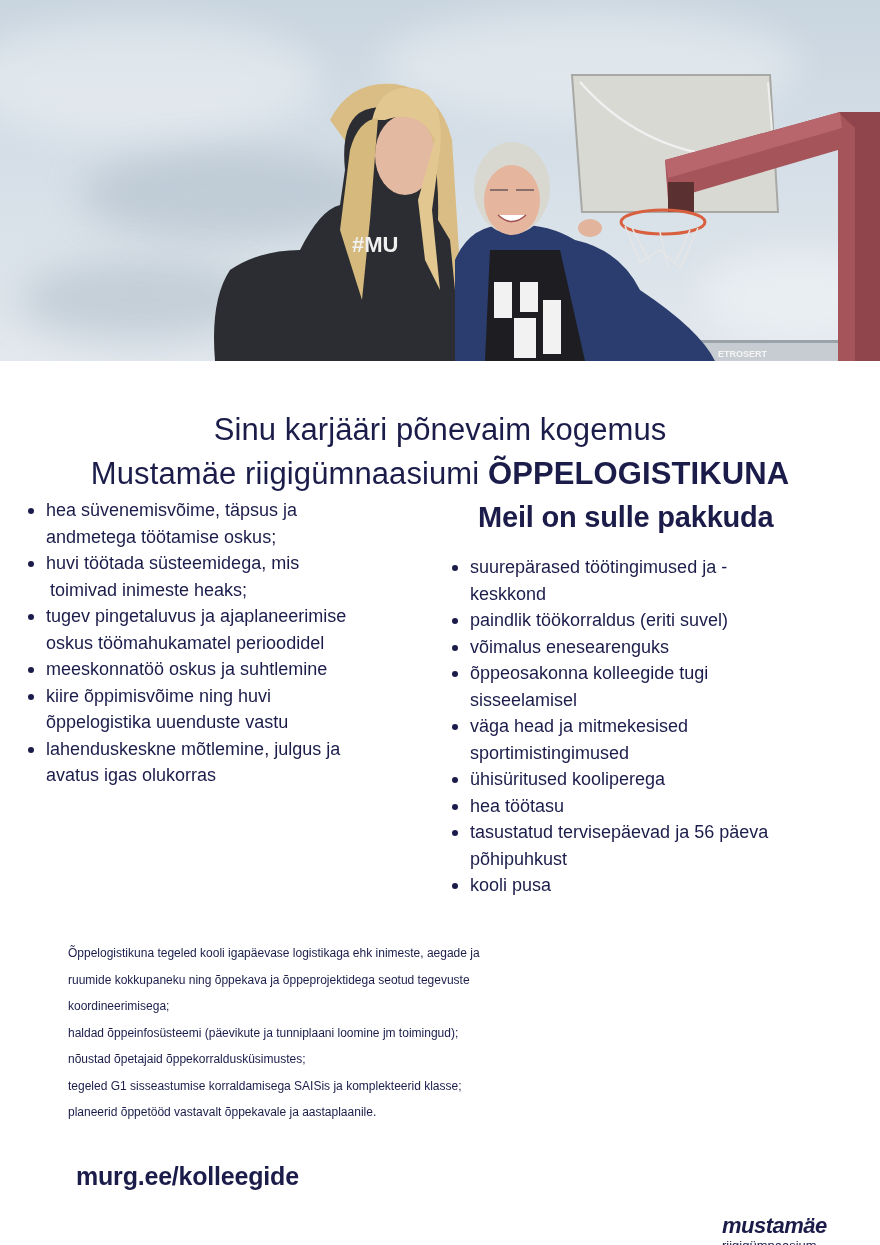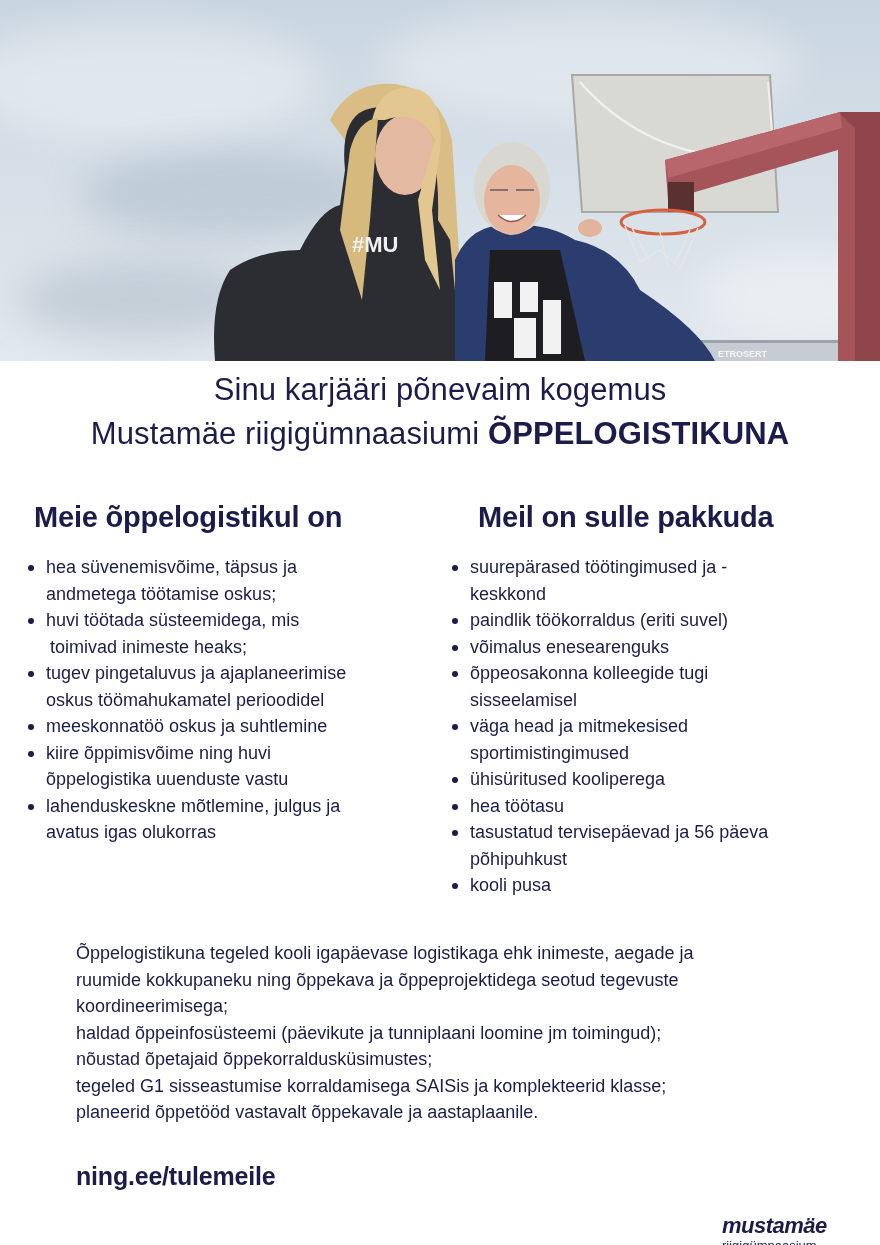--- a/index.html
+++ b/index.html
@@ -8,41 +8,41 @@
 
   
   .hero {
     position: absolute; left: 0; top: 0; width: 880px; height: 361px; overflow: hidden;
     background: linear-gradient(180deg, #c9d5df 0%, #d3dde6 35%, #dbe3ea 70%, #e2e8ee 100%);
   }
   .hero .cloud { position: absolute; border-radius: 50%; background: rgba(255,255,255,0.35); filter: blur(18px); }
   .hero .cloud.dark { background: rgba(150,165,180,0.35); }
 
   
-  .title-block { position: absolute; left: 0; top: 368px; width: 880px; text-align: center; }
+  .title-block { position: absolute; left: 0; top: 408px; width: 880px; text-align: center; }
   .title-line { font-size: 31px; line-height: 44px; font-weight: 400; color: #1b1c4a; letter-spacing: 0.1px; }
   .title-line b { font-weight: 700; }
 
   .col { position: absolute; top: 497px; }
   .col.left { left: 34px; width: 400px; }
   .col.right { left: 462px; width: 400px; }
   .col h2 { font-size: 29px; line-height: 40px; font-weight: 700; color: #1b1c4a; margin-bottom: 17px; letter-spacing: -0.2px; }
   .col.right h2 { margin-left: 16px; }
 
   ul.bullets { list-style: none; }
   ul.bullets li { position: relative; padding-left: 18px; font-size: 18px; line-height: 26.5px; color: #1b1c4a; }
   ul.bullets li::before {
     content: ""; position: absolute; left: 0; top: 11px; width: 6px; height: 6px; border-radius: 50%; background: #1b1c4a;
   }
   .col.left ul.bullets { margin-left: -6px; }
   .col.right ul.bullets { margin-left: -10px; }
   .indent1 { padding-left: 4px; }
 
   
-  .desc { position: absolute; left: 76px; top: 940px; width: 780px; font-size: 18px; line-height: 26.5px; color: #1b1c4a; }
+  .desc { position: absolute; left: 68px; top: 940px; width: 780px; font-size: 12px; line-height: 26.5px; color: #1b1c4a; }
 
   
   .url { position: absolute; left: 76px; top: 1162px; font-size: 25px; font-weight: 700; color: #1b1c4a; letter-spacing: -0.2px; }
   .logo { position: absolute; left: 722px; top: 1182px; width: 140px; color: #1b1c4a; }
   .logo .l1 { font-size: 22px; font-weight: 700; font-style: italic; line-height: 22px; letter-spacing: -0.5px; margin-top: 33px; }
   .logo .l2 { font-size: 13px; line-height: 17px; font-weight: 400; }
 </style>
 </head>
 <body>
 
@@ -94,21 +94,20 @@
 </div>
 
 <div class="title-block">
   <div class="title-line">Sinu karjääri põnevaim kogemus</div>
   <div class="title-line">
     <span>Mustamäe riigigümnaasiumi </span><b>ÕPPELOGISTIKUNA</b>
   </div>
 </div>
 
 <div class="col left">
-  <h2>Meie õppelogistikul on</h2>
   <ul class="bullets">
     <li><span>hea süvenemisvõime, täpsus ja</span><br><span>andmetega töötamise oskus;</span></li>
     <li><span>huvi töötada süsteemidega, mis</span><br><span class="indent1"> toimivad inimeste heaks;</span></li>
     <li><span>tugev pingetaluvus ja ajaplaneerimise</span><br><span>oskus töömahukamatel perioodidel</span></li>
     <li><span>meeskonnatöö oskus ja suhtlemine</span></li>
     <li><span>kiire õppimisvõime ning huvi</span><br><span>õppelogistika uuenduste vastu</span></li>
     <li><span>lahenduskeskne mõtlemine, julgus ja</span><br><span>avatus igas olukorras</span></li>
   </ul>
 </div>
 
@@ -130,18 +129,18 @@
 <div class="desc">
   <div>Õppelogistikuna tegeled kooli igapäevase logistikaga ehk inimeste, aegade ja</div>
   <div>ruumide kokkupaneku ning õppekava ja õppeprojektidega seotud tegevuste</div>
   <div>koordineerimisega;</div>
   <div>haldad õppeinfosüsteemi (päevikute ja tunniplaani loomine jm toimingud);</div>
   <div>nõustad õpetajaid õppekorraldusküsimustes;</div>
   <div>tegeled G1 sisseastumise korraldamisega SAISis ja komplekteerid klasse;</div>
   <div>planeerid õppetööd vastavalt õppekavale ja aastaplaanile.</div>
 </div>
 
-<div class="url">ning.ee/tulemeile</div>
+<div class="url">murg.ee/kolleegide</div>
 
 <div class="logo">
   <div class="l1">mustamäe</div>
   <div class="l2">riigigümnaasium</div>
 </div>
 
 </body></html>

